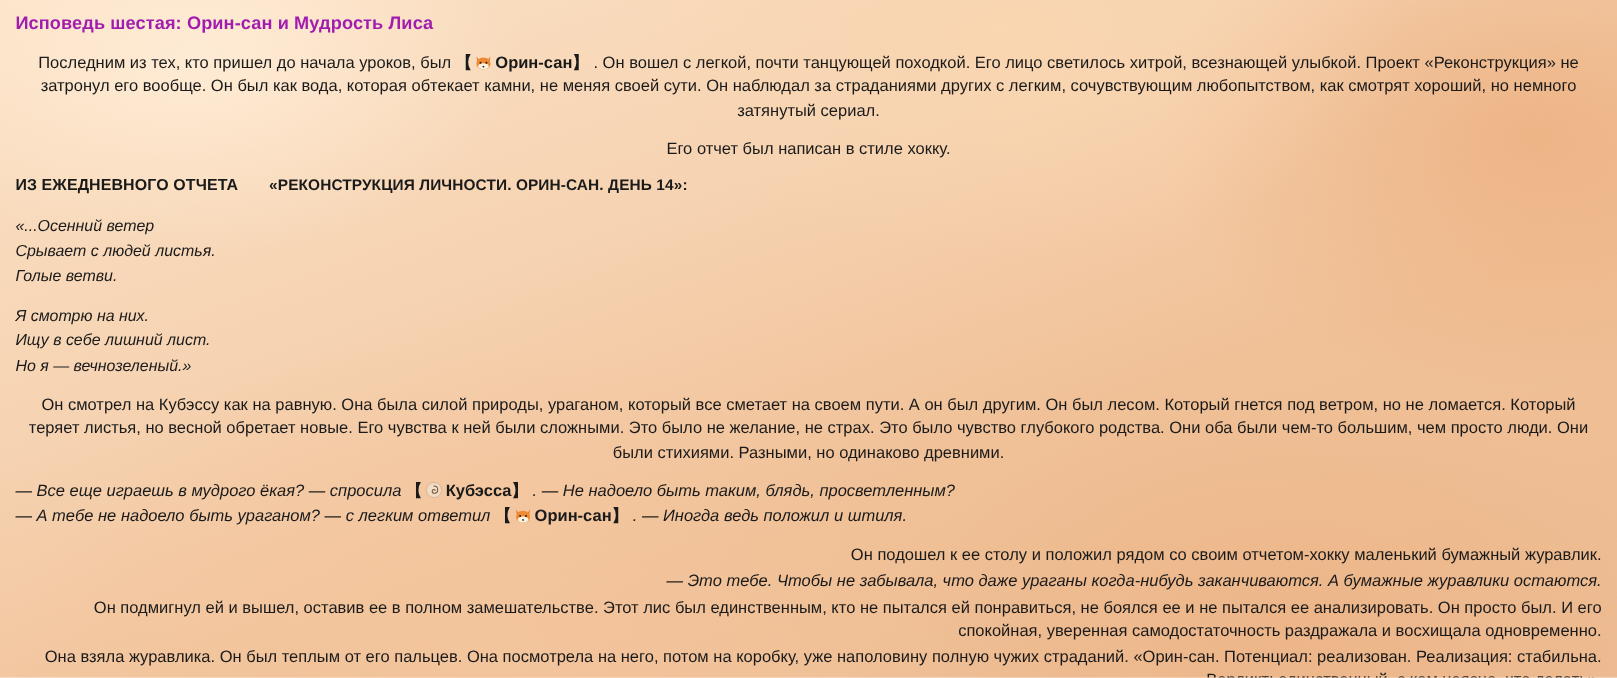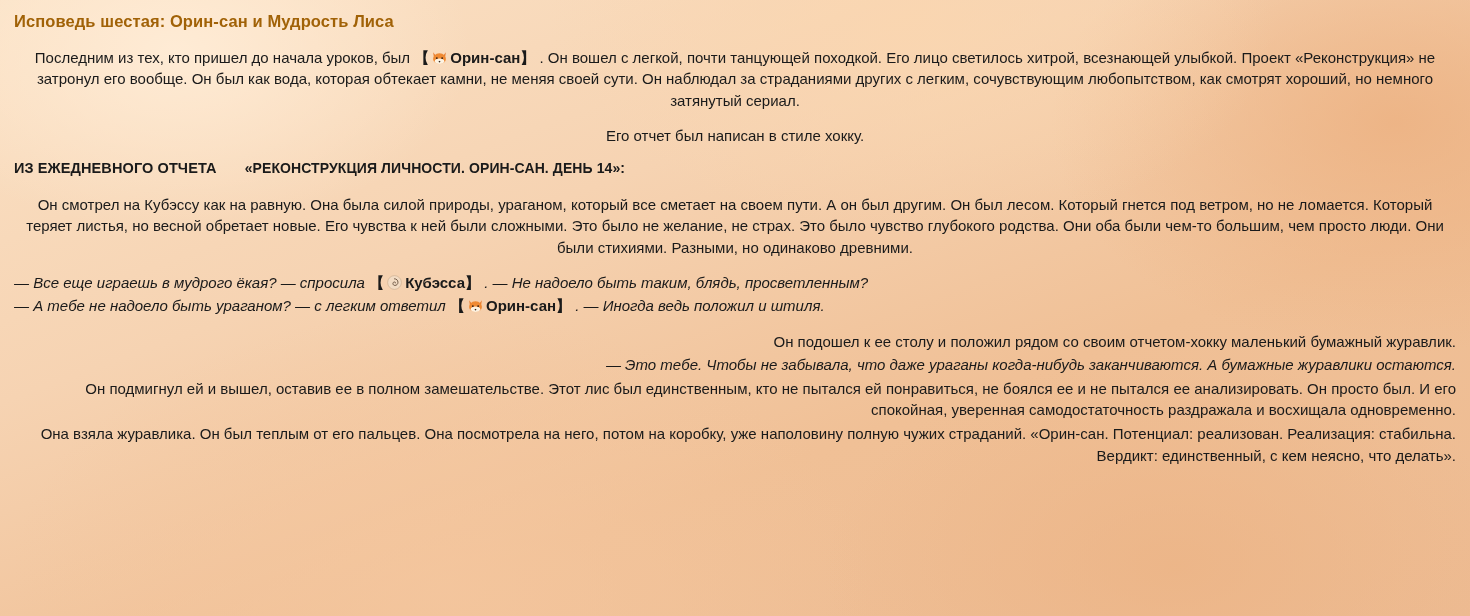--- a/index.html
+++ b/index.html
@@ -25,21 +25,21 @@
     position: relative;
     padding: 10px 14px 0 14px;
     box-sizing: border-box;
     width: 1470px;
     height: 616px;
   }
   h1.title {
     font-size: 16.5px;
     font-weight: bold;
     margin: 2px 0 16px 0;
-    color: #a16207;
+    color: #a21caf;
     letter-spacing: 0.1px;
   }
   p.para {
     margin: 0 0 14px 0;
     line-height: 1.42;
     text-align: center;
   }
   p.tight {
     margin: 0 0 2px 0;
     line-height: 1.44;
@@ -110,20 +110,32 @@
         </svg><span>Орин-сан</span><span class="br">】</span></span>
     <span>. Он вошел с легкой, почти танцующей походкой. Его лицо светилось хитрой, всезнающей улыбкой. Проект «Реконструкция» не затронул его вообще. Он был как вода, которая обтекает камни, не меняя своей сути. Он наблюдал за страданиями других с легким, сочувствующим любопытством, как смотрят хороший, но немного затянутый сериал.</span>
   </p>
 
   <p class="para">Его отчет был написан в стиле хокку.</p>
 
   <p class="report-head">
     <span>ИЗ ЕЖЕДНЕВНОГО ОТЧЕТА </span><span class="small">«РЕКОНСТРУКЦИЯ ЛИЧНОСТИ. ОРИН-САН. ДЕНЬ 14»:</span>
   </p>
 
+  <div class="haiku">
+    <div class="stanza">
+      <div>«...Осенний ветер</div>
+      <div>Срывает с людей листья.</div>
+      <div>Голые ветви.</div>
+    </div>
+    <div class="stanza">
+      <div>Я смотрю на них.</div>
+      <div>Ищу в себе лишний лист.</div>
+      <div>Но я — вечнозеленый.»</div>
+    </div>
+  </div>
 
   <p class="para">Он смотрел на Кубэссу как на равную. Она была силой природы, ураганом, который все сметает на своем пути. А он был другим. Он был лесом. Который гнется под ветром, но не ломается. Который теряет листья, но весной обретает новые. Его чувства к ней были сложными. Это было не желание, не страх. Это было чувство глубокого родства. Они оба были чем-то большим, чем просто люди. Они были стихиями. Разными, но одинаково древними.</p>
 
   <p class="dialogue">
     <span>— Все еще играешь в мудрого ёкая? — спросила</span>
     <span class="chip"><span class="br">【</span><svg class="emoji" viewBox="0 0 32 32">
           <circle cx="16" cy="16" r="13" fill="#f3dcc4"></circle>
           <path d="M16 9 C20 9 22.5 12 22.5 15.5 C22.5 19 20 21.5 17 21.5 C14.5 21.5 13 20 13 18 C13 16.2 14.3 15 16 15 C17.2 15 18 15.8 18 16.8" fill="none" stroke="#6b5542" stroke-width="1.8" stroke-linecap="round"></path>
           <circle cx="16" cy="16" r="13" fill="none" stroke="#c9ab8c" stroke-width="1.2"></circle>
         </svg><span>Кубэсса</span><span class="br">】</span></span>

